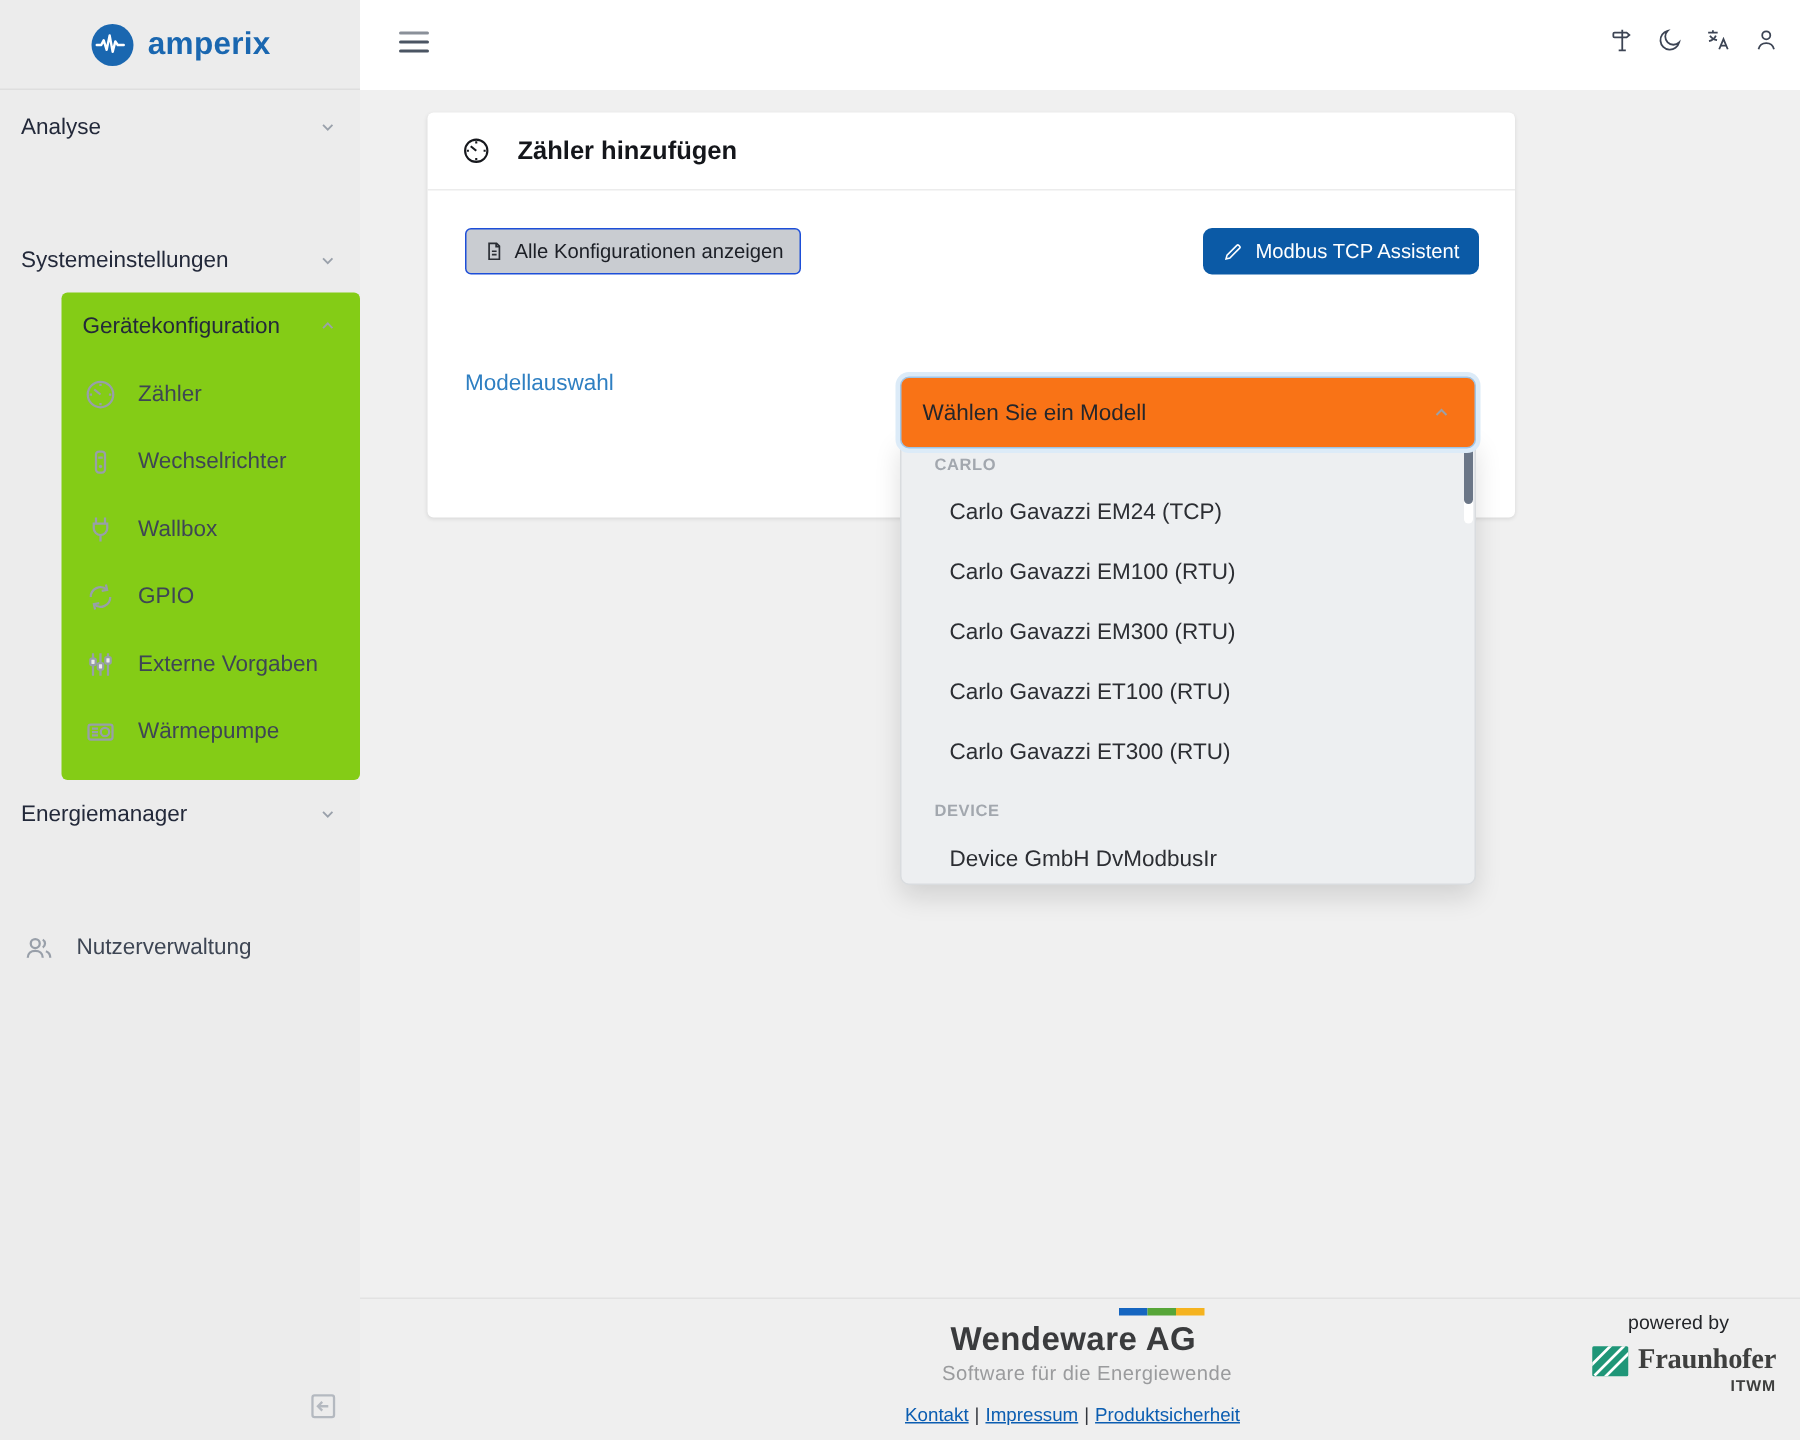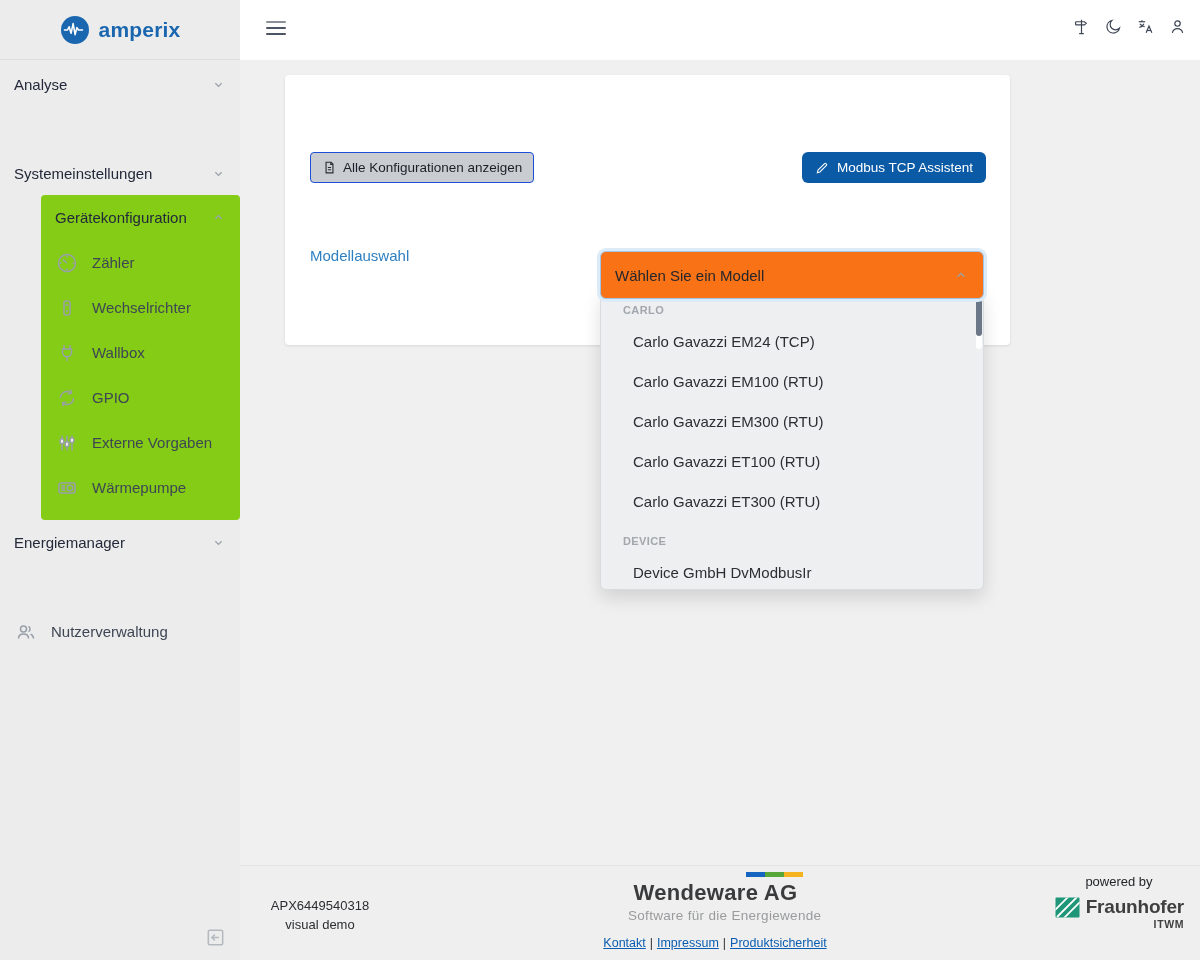--- a/index.html
+++ b/index.html
@@ -72,21 +72,21 @@
   .color-bar { margin-left:auto; width:57px; height:5px; display:flex; }
   .color-bar i { flex:1; }
   .f-company { margin-top:3px; font-size:22px; font-weight:bold; color:#3a3b3d; letter-spacing:.3px; white-space:nowrap; }
   .f-tagline { margin-top:2px; font-size:13.5px; color:#9a9b9d; letter-spacing:.3px; white-space:nowrap; }
   .f-links { position:absolute; left:325px; top:70px; width:300px; text-align:center; font-size:12.5px; white-space:nowrap; }
   .f-links a { color:#0b5db1; text-decoration:underline; cursor:pointer; }
   .f-links .sep { color:#33363c; margin:0 4px; }
   .f-right { position:absolute; right:16px; top:8px; width:130px; }
   .f-powered { text-align:center; font-size:13px; color:#232529; }
   .f-logo-row { margin-top:7px; display:flex; align-items:center; gap:6px; justify-content:flex-end; }
-  .f-fraunhofer { font-size:19px; font-weight:bold; color:#3e3f3e; letter-spacing:-.2px; }
+  .f-fraunhofer { font-size:19px; font-weight:bold; color:#3e3f3e; letter-spacing:-.2px;font-family:Liberation Serif, serif; }
   .f-itwm { text-align:right; font-size:10.5px; font-weight:bold; color:#3e3f3e; letter-spacing:.6px; margin-top:0; }
 </style>
 </head>
 <body>
 
 <div class="sidebar">
   <div class="logo-bar">
     <svg width="30" height="30" viewBox="0 0 30 30">
       <circle cx="15" cy="15" r="14" fill="#1a67b0"></circle>
       <path d="M4.5 15h3l1.6-3.2 2 6.4 2-9.6 2 11 1.8-7 1.6 2.4h4" stroke="#ffffff" stroke-width="1.6" fill="none" stroke-linejoin="round" stroke-linecap="round"></path>
@@ -218,20 +218,28 @@
         <path d="M14 17h4.8"></path>
     </svg>
     <svg class="tico" viewBox="0 0 24 24" fill="none" stroke="currentColor" stroke-width="1.5">
       <circle cx="12" cy="8.3" r="3.4"></circle>
         <path d="M5.5 20c.8-3.5 3.3-5.2 6.5-5.2s5.7 1.7 6.5 5.2"></path>
     </svg>
   </div>
 </div>
 
 <div class="card">
+  <div class="card-head">
+    <svg class="cicon" viewBox="0 0 24 24" fill="none" stroke="currentColor" stroke-width="1.6">
+      <circle cx="12" cy="12" r="8.5"></circle>
+        <path d="M12 12 7.8 8.6"></path>
+        <path d="M12 4.8v1.6M19.2 12h-1.6M12 19.2v-1.6M4.8 12h1.6"></path>
+    </svg>
+    <span class="card-title">Zähler hinzufügen</span>
+  </div>
 
   <button class="btn-gray">
     <svg class="bicon" viewBox="0 0 24 24" fill="none" stroke="currentColor" stroke-width="1.8">
       <path d="M6.5 3.5h8l3 3v14h-11z"></path>
         <path d="M14 3.5V7h3.5"></path>
         <path d="M9.5 12h5M9.5 15.5h5"></path>
     </svg>
     <span>Alle Konfigurationen anzeigen</span>
   </button>
 
@@ -259,24 +267,20 @@
   <div class="dd-item">Carlo Gavazzi EM300 (RTU)</div>
   <div class="dd-item">Carlo Gavazzi ET100 (RTU)</div>
   <div class="dd-item">Carlo Gavazzi ET300 (RTU)</div>
   <div class="dd-group">DEVICE</div>
   <div class="dd-item">Device GmbH DvModbusIr</div>
   <div class="dd-track"></div>
   <div class="dd-thumb"></div>
 </div>
 
 <div class="footer">
-  <div class="f-left">
-    <div>APX6449540318</div>
-    <div>visual demo</div>
-  </div>
 
   <div class="f-center">
     <div class="color-bar">
       <i style="background:#1565c0"></i>
         <i style="background:#57a639"></i>
         <i style="background:#f5b31f"></i>
     </div>
     <div class="f-company">Wendeware AG</div>
     <div class="f-tagline">Software für die Energiewende</div>
   </div>

